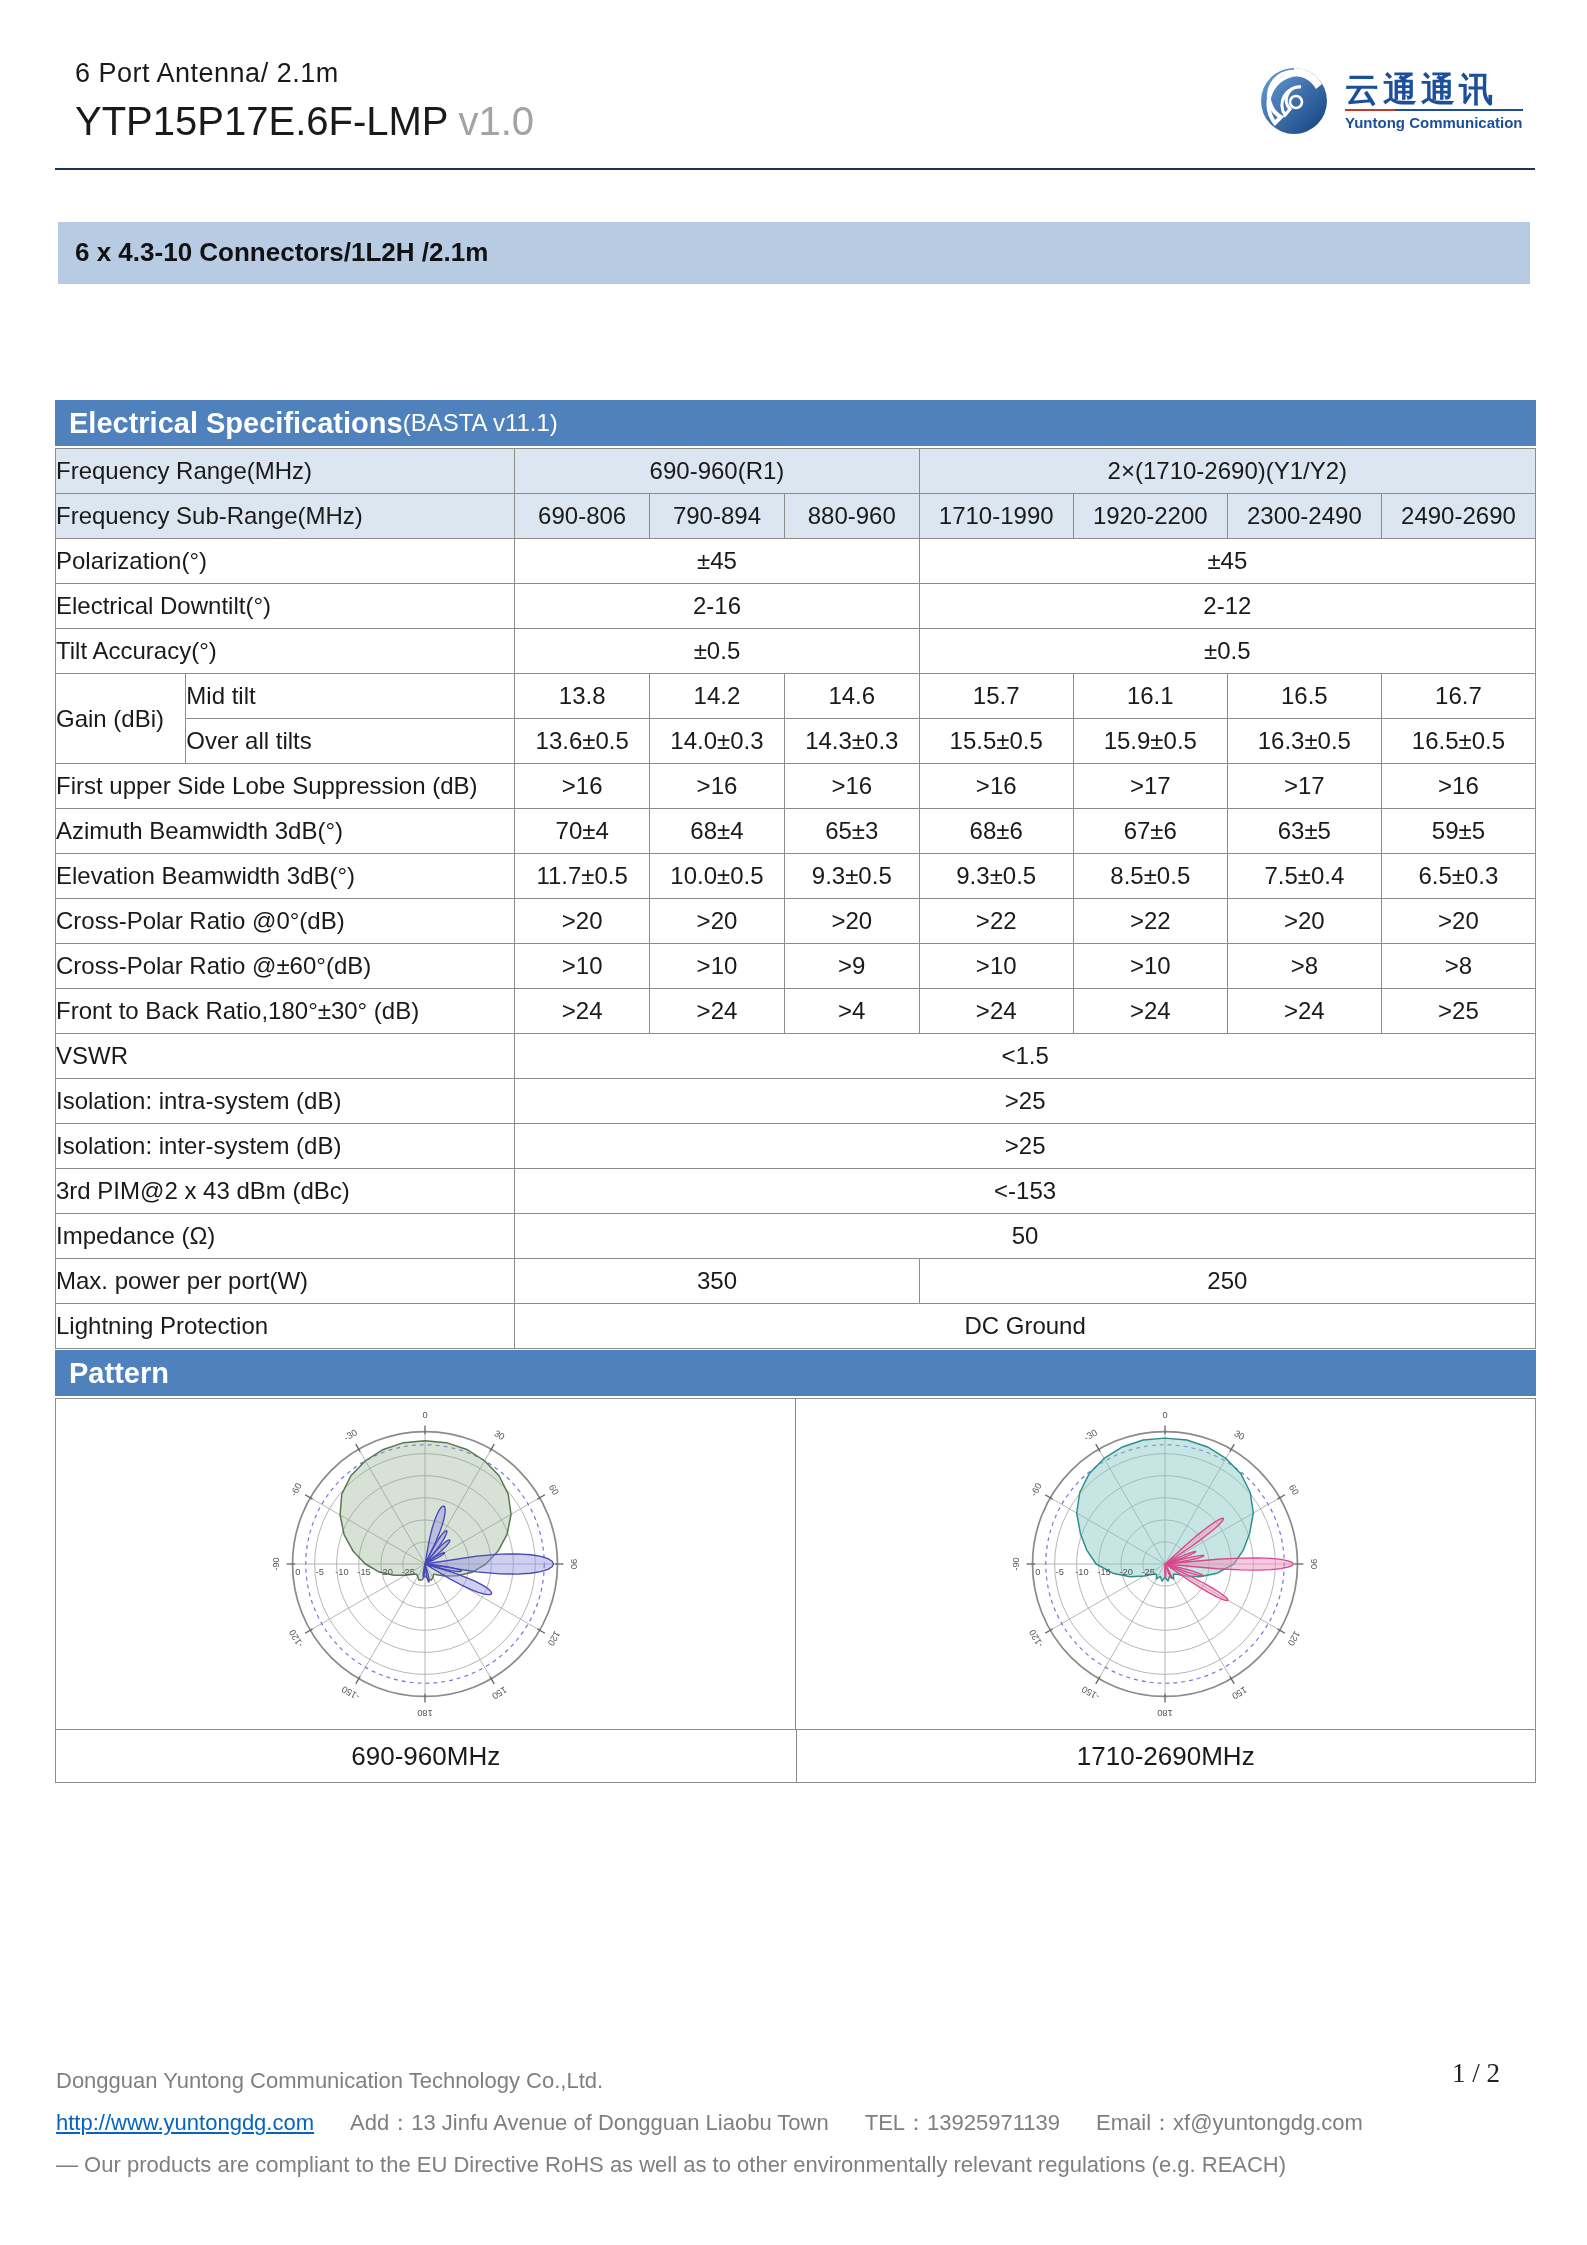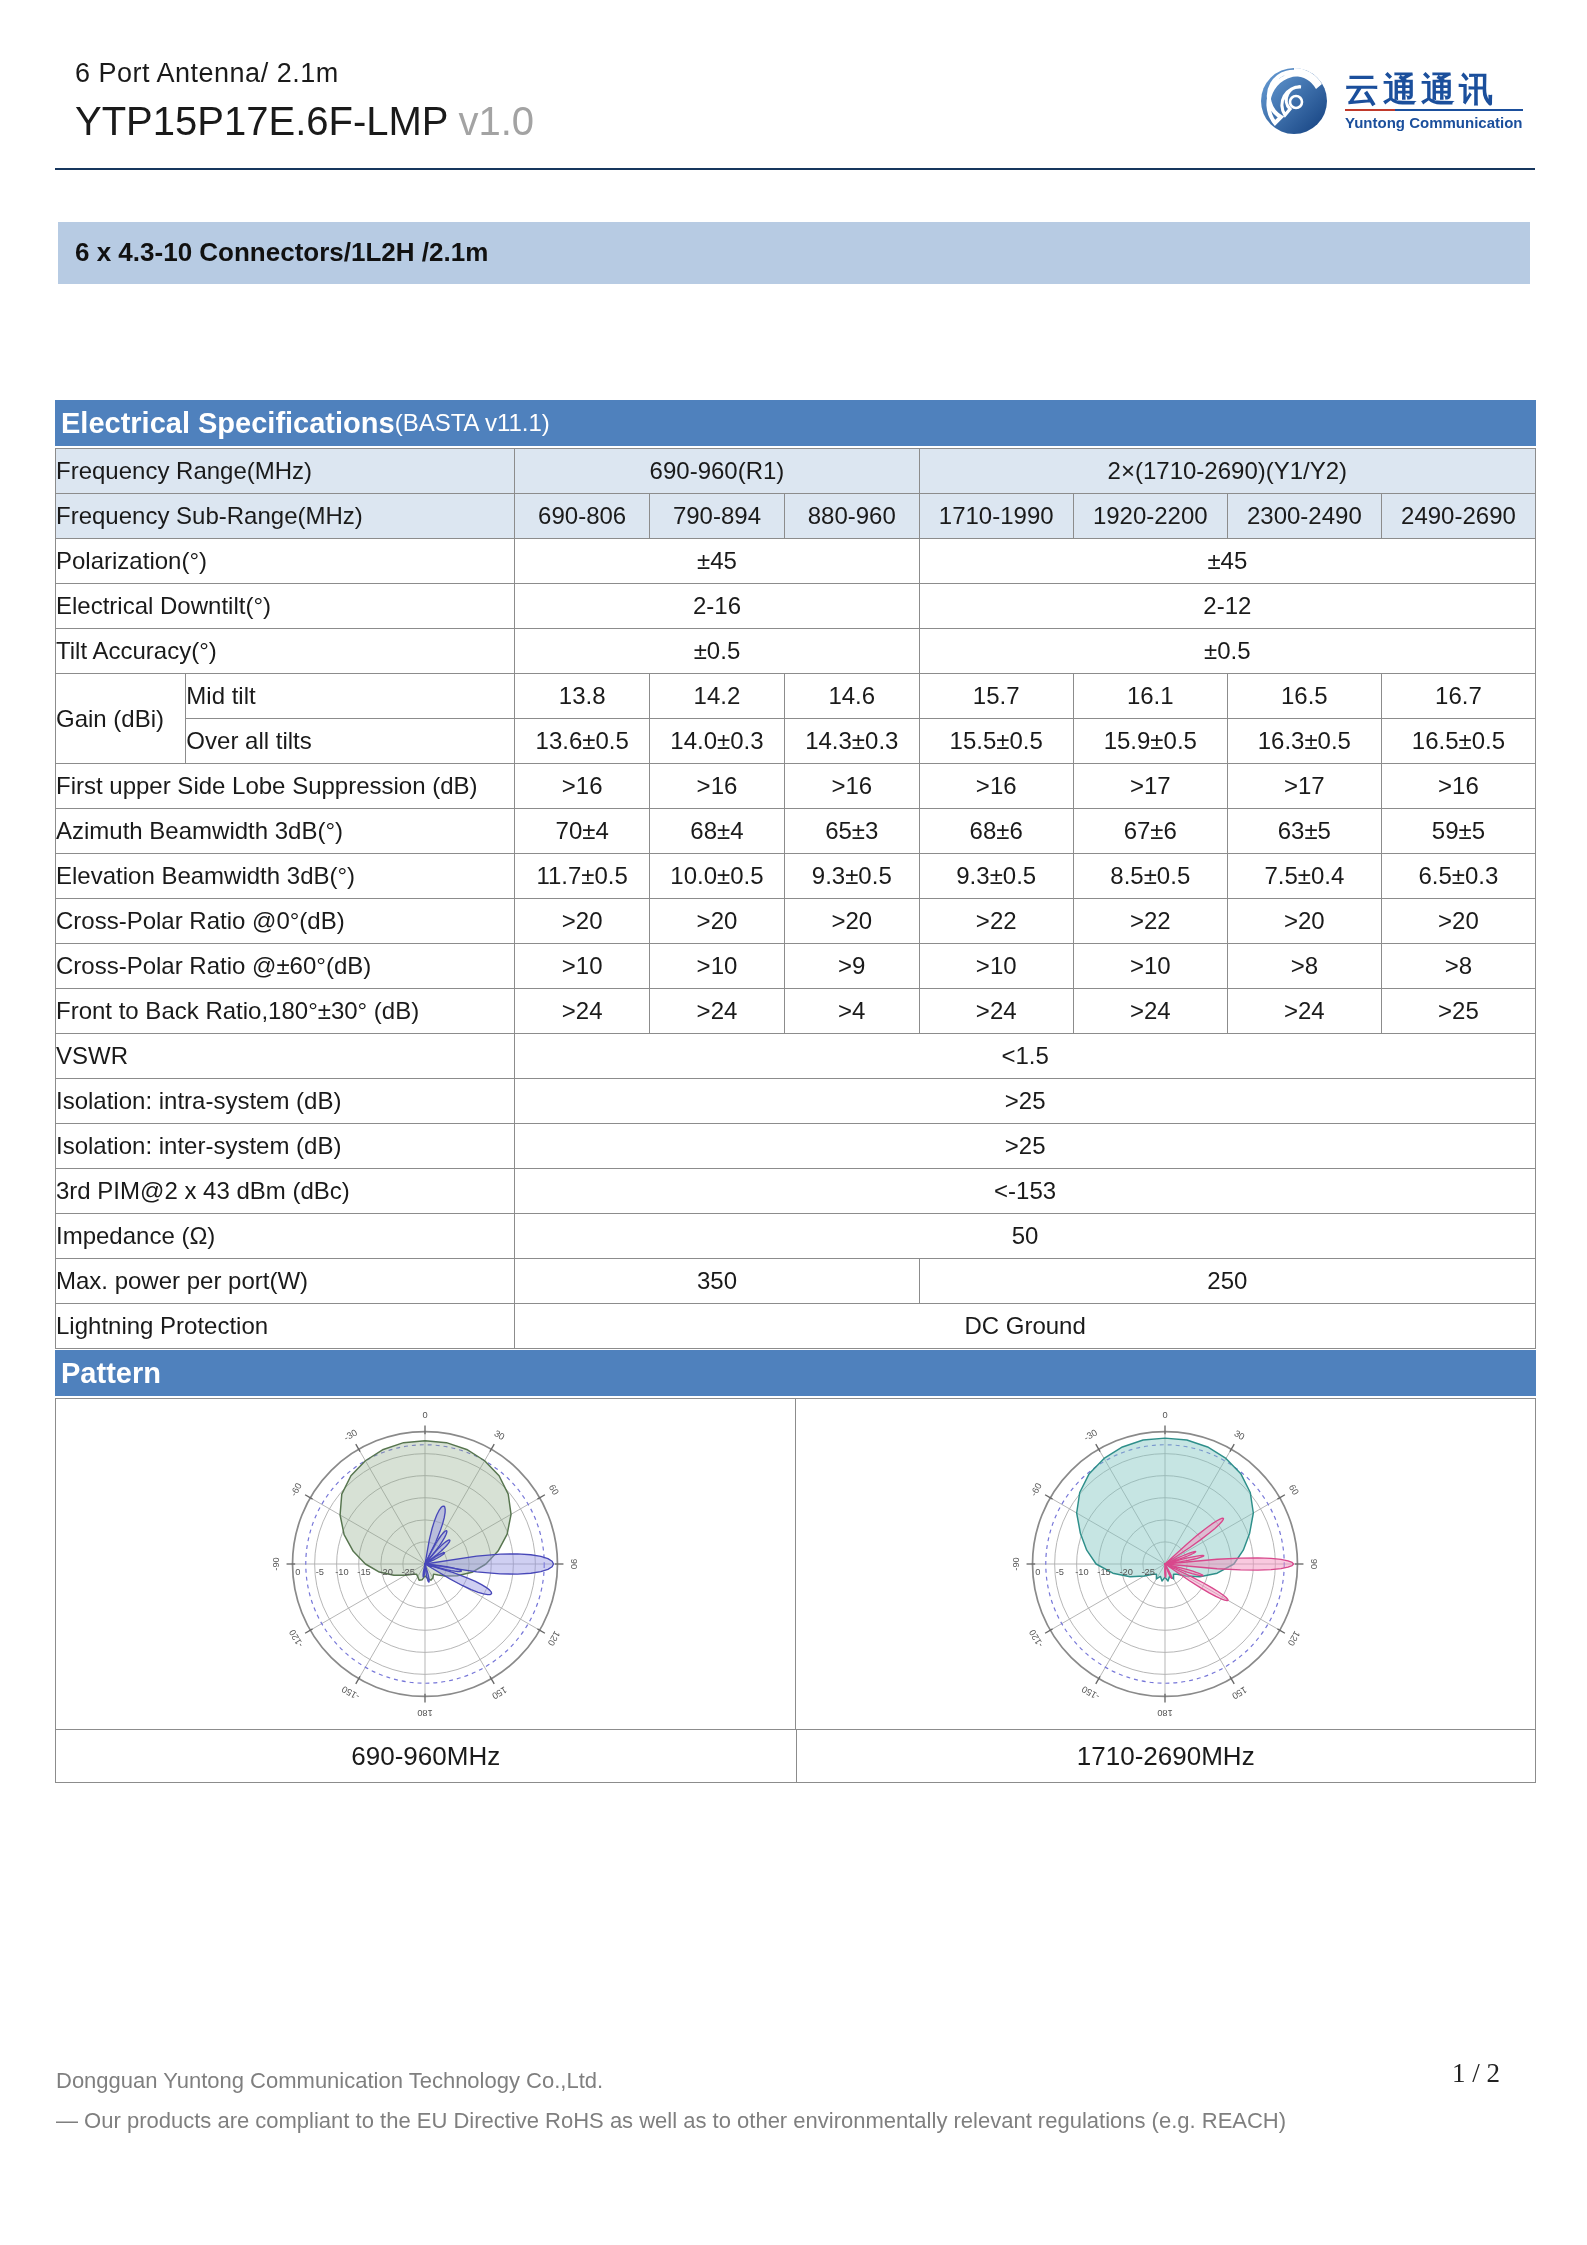--- a/index.html
+++ b/index.html
@@ -20,21 +20,21 @@
   .logo-en{font-size:15px;font-weight:bold;color:#1b4f9c;}
 
   
   .summary{position:absolute;left:58px;top:222px;width:1472px;background:#b7cbe3;}
   .summary .cellA{padding:12px 20px 10px 28px;border-bottom:3px solid #ffffff;}
   .summary .cellB{padding:10px 20px 12px 17px;border-radius:22px;}
   .summary .ln{font-size:26px;font-weight:bold;line-height:40px;color:#111;}
 
   
   .section-bar{height:46px;background:#4f81bd;color:#fff;display:flex;align-items:center;
-               padding-left:6px;box-sizing:border-box;}
+               padding-left:14px;box-sizing:border-box;}
   .section-bar .big{font-size:29px;font-weight:bold;}
   .section-bar .small{font-size:24px;font-weight:normal;}
 
   
   .elec{position:absolute;left:55px;top:400px;width:1481px;}
   .elec table{width:100%;border-collapse:collapse;table-layout:fixed;margin-top:2px;}
   .elec td{border:1px solid #8c8c8c;height:44px;text-align:center;font-size:24px;
            padding:0 4px;overflow:hidden;white-space:nowrap;}
   .elec td.label{text-align:left;padding-left:0;}
   .elec tr.light td{background:#dce6f1;}
@@ -395,17 +395,23 @@
             </g>
           </svg>
         </div>
       <div class="cap-cell">690-960MHz</div>
       <div class="cap-cell second">1710-2690MHz</div>
     </div>
   </div>
 
   <div class="footer">
     <div>Dongguan Yuntong Communication Technology Co.,Ltd.</div>
+    <div class="row2">
+      <a href="#">http://www.yuntongdg.com</a>
+      <span>Add：13 Jinfu Avenue   of Dongguan Liaobu Town</span>
+      <span>TEL：13925971139</span>
+      <span>Email：xf@yuntongdg.com</span>
+    </div>
     <div class="row3">— Our products are compliant to the EU Directive RoHS as well as to other environmentally relevant regulations (e.g. REACH)</div>
   </div>
   <div class="pagenum">1 / 2</div>
 
 </div>
 
 </body></html>

